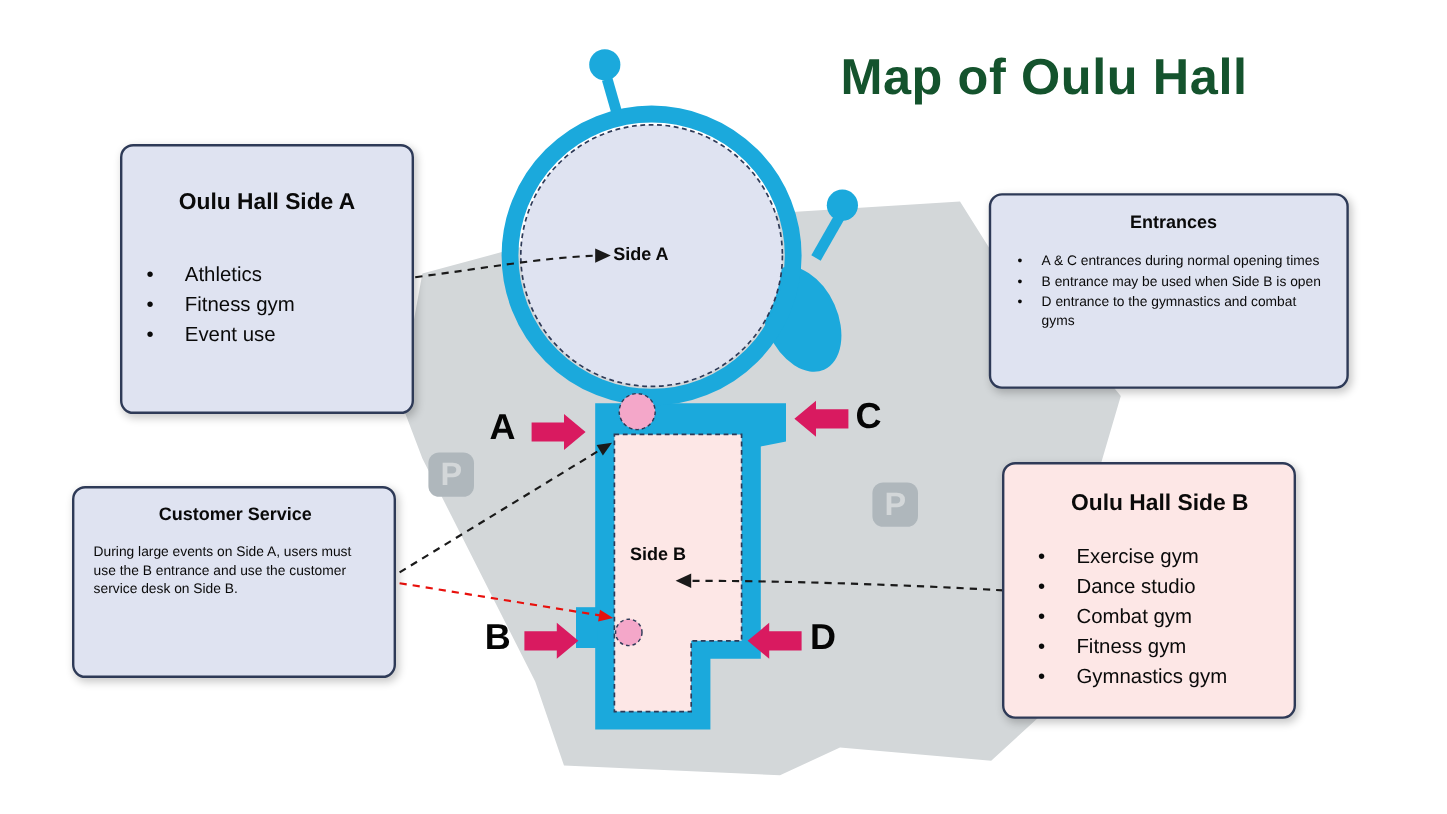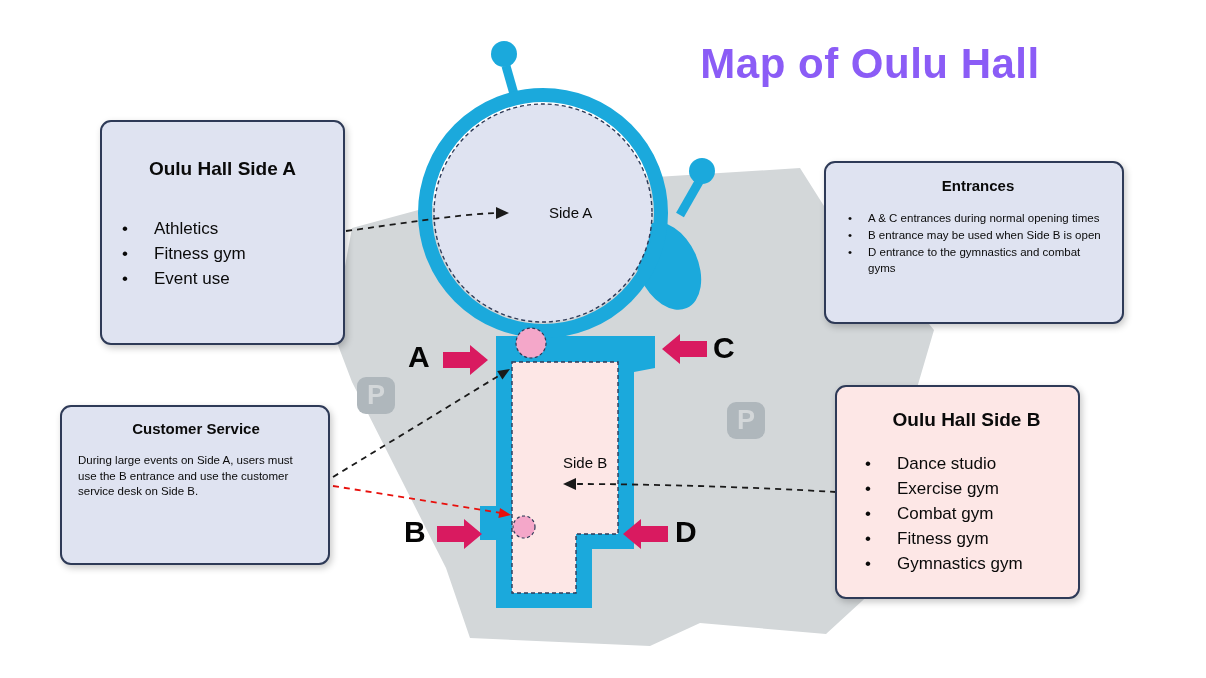--- a/index.html
+++ b/index.html
@@ -15,21 +15,21 @@
   .pink-shape{fill:var(--pink-fill);stroke:var(--navy);stroke-width:1.4;stroke-dasharray:4 3;}
   .dot{fill:var(--dot-pink);stroke:var(--navy);stroke-width:1.2;stroke-dasharray:3 2.5;}
   .dash-black{stroke:#1a1a1a;stroke-width:1.8;stroke-dasharray:6 5;fill:none;}
   .dash-red{stroke:var(--red-dash);stroke-width:1.8;stroke-dasharray:6 5;fill:none;}
   .head-black{fill:#1a1a1a;}
   .head-red{fill:var(--red-dash);}
   .block-arrow{fill:var(--arrow-pink);}
 
   .page-title{
     position:absolute;left:640px;top:40px;width:460px;text-align:center;
-    font-size:42px;font-weight:800;letter-spacing:.5px;color:#8b5cf6;
+    font-size:42px;font-weight:800;letter-spacing:.5px;color:#14532d;
   }
 
   .info-box{
     position:absolute;border:2px solid var(--navy);border-radius:11px;
     box-shadow:2px 3px 7px rgba(0,0,0,0.22);box-sizing:border-box;
   }
   .info-box.lav{background:var(--lavender);}
   .info-box.pink{background:var(--pink-fill);}
   .box-title{text-align:center;font-weight:700;color:#0a0a0a;}
   .big .box-title{font-size:19px;}
@@ -45,21 +45,21 @@
 
   #box-side-a{left:100px;top:120px;width:245px;height:225px;padding:36px 20px 0 20px;}
   #box-side-a .box-title{margin-bottom:36px;}
   #box-entrances{left:824px;top:161px;width:300px;height:163px;padding:14px 14px 0 22px;}
   #box-entrances .box-title{margin-bottom:16px;}
   #box-customer{left:60px;top:405px;width:270px;height:160px;padding:13px 14px 16px 16px;}
   #box-customer .box-title{margin-bottom:16px;}
   #box-side-b{left:835px;top:385px;width:245px;height:214px;padding:22px 10px 0 28px;}
   #box-side-b .box-title{margin-bottom:20px;}
 
-  .area-label{position:absolute;font-weight:400;font-size:15px;color:#0a0a0a;margin-left:38px;}
+  .area-label{position:absolute;font-weight:700;font-size:15px;color:#0a0a0a;}
   #label-side-a{left:511px;top:204px;}
   #label-side-b{left:525px;top:454px;}
 
   .entrance-letter{position:absolute;font-weight:700;font-size:30px;color:#050505;}
   #letter-a{left:408px;top:340px;}
   #letter-b{left:404px;top:515px;}
   #letter-c{left:713px;top:331px;}
   #letter-d{left:675px;top:515px;}
 
   .parking{
@@ -147,21 +147,21 @@
   </div>
 
   <div class="info-box lav small" id="box-customer">
     <div class="box-title">Customer Service</div>
     <p class="box-par">During large events on Side A, users must use the B entrance and use the customer service desk on Side B.</p>
   </div>
 
   <div class="info-box pink big" id="box-side-b">
     <div class="box-title">Oulu Hall Side B</div>
     <ul class="box-list big-list">
+      <li>Exercise gym</li>
       <li>Dance studio</li>
-      <li>Exercise gym</li>
       <li>Combat gym</li>
       <li>Fitness gym</li>
       <li>Gymnastics gym</li>
     </ul>
   </div>
 
 </div>
 
 </body></html>

